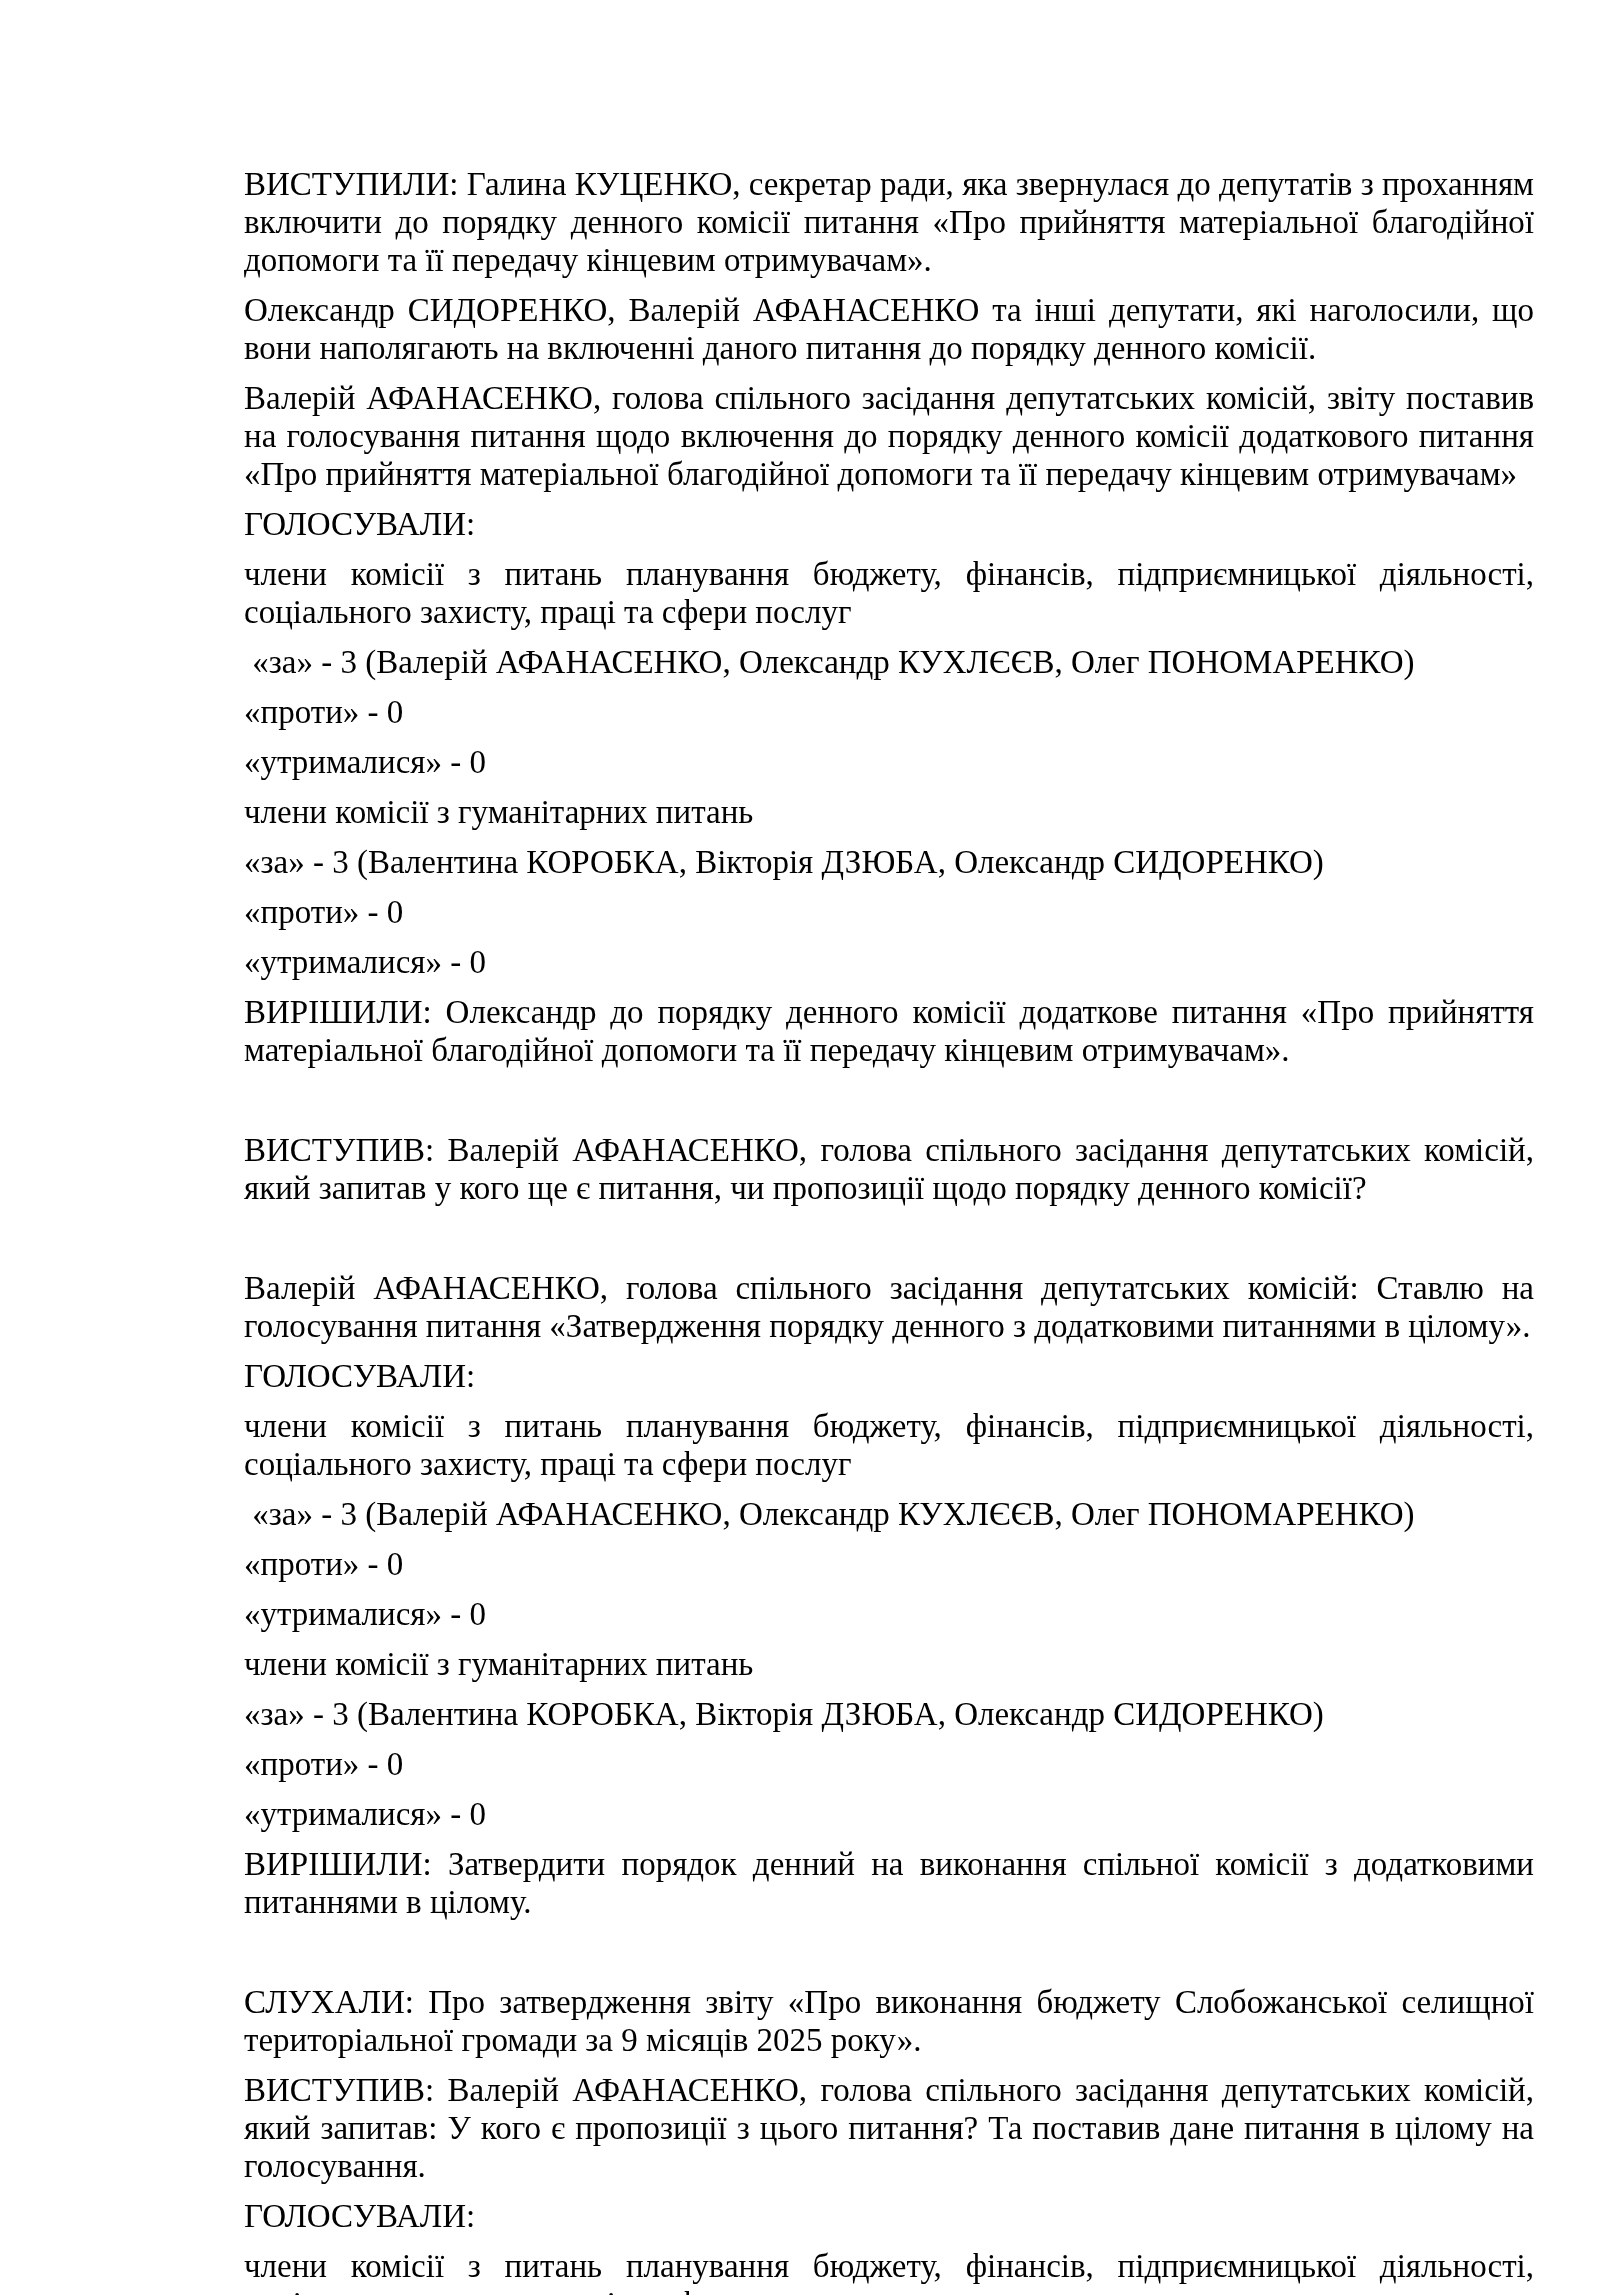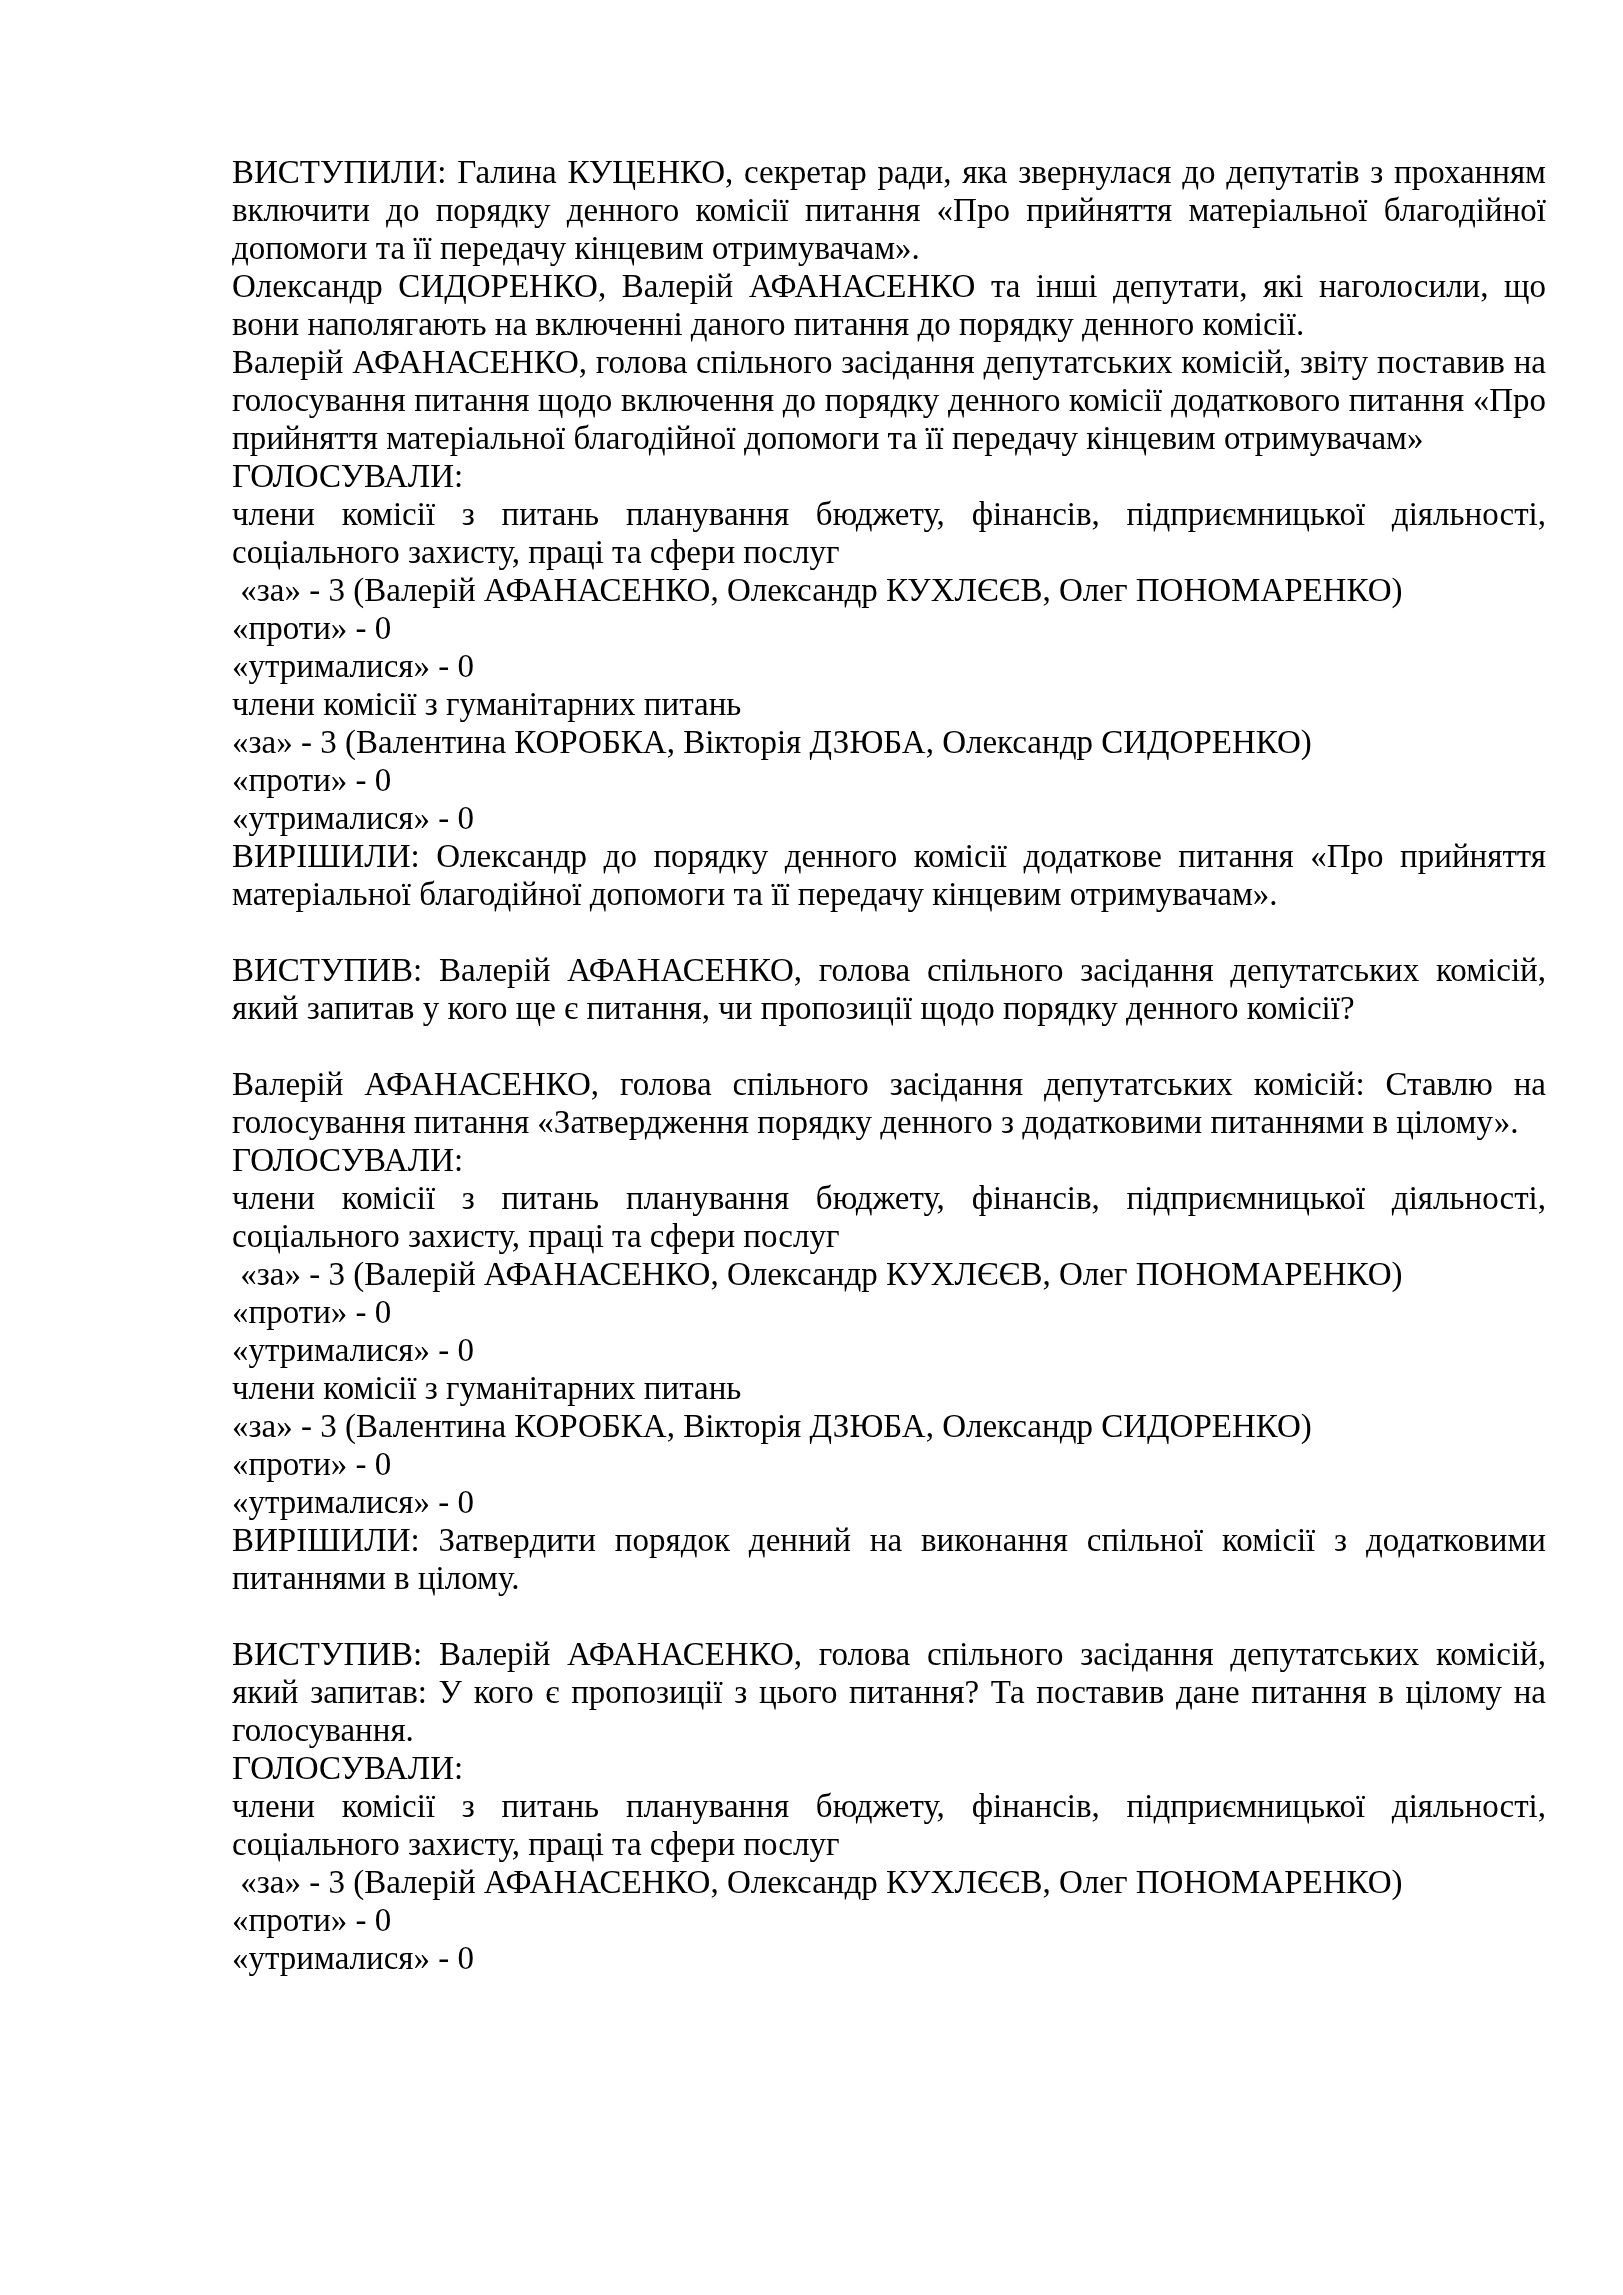--- a/index.html
+++ b/index.html
@@ -18,21 +18,21 @@
     padding: 153px 77px 0 232px;
     overflow: hidden;
   }
   .doc-text {
     font-family: "Liberation Serif", "DejaVu Serif", serif;
     font-size: 33px;
     line-height: 38px;
     color: #000000;
   }
   .doc-text p {
-    margin: 0;
+    margin: 12px;
     padding: 0;
     text-align: justify;
     text-justify: inter-word;
     white-space: pre-wrap;
     min-height: 38px;
   }
 </style>
 </head>
 <body>
 
@@ -59,20 +59,21 @@
       <p>члени комісії з питань планування бюджету, фінансів, підприємницької діяльності, соціального захисту, праці та сфери послуг</p>
       <p> «за» - 3 (Валерій АФАНАСЕНКО, Олександр КУХЛЄЄВ, Олег ПОНОМАРЕНКО)</p>
       <p>«проти» - 0</p>
       <p>«утрималися» - 0</p>
       <p>члени комісії з гуманітарних питань</p>
       <p>«за» - 3 (Валентина КОРОБКА, Вікторія ДЗЮБА, Олександр СИДОРЕНКО)</p>
       <p>«проти» - 0</p>
       <p>«утрималися» - 0</p>
       <p>ВИРІШИЛИ: Затвердити порядок денний на виконання спільної комісії з додатковими питаннями в цілому.</p>
       <p class="blank"></p>
+      <p>СЛУХАЛИ: Про затвердження звіту «Про виконання бюджету Слобожанської селищної територіальної громади за 9 місяців 2025 року».</p>
       <p>ВИСТУПИВ: Валерій АФАНАСЕНКО, голова спільного засідання депутатських комісій, який запитав: У кого є пропозиції з цього питання? Та поставив дане питання в цілому на голосування.</p>
       <p>ГОЛОСУВАЛИ:</p>
       <p>члени комісії з питань планування бюджету, фінансів, підприємницької діяльності, соціального захисту, праці та сфери послуг</p>
       <p> «за» - 3 (Валерій АФАНАСЕНКО, Олександр КУХЛЄЄВ, Олег ПОНОМАРЕНКО)</p>
       <p>«проти» - 0</p>
       <p>«утрималися» - 0</p>
     </div>
 </div>
 
 

